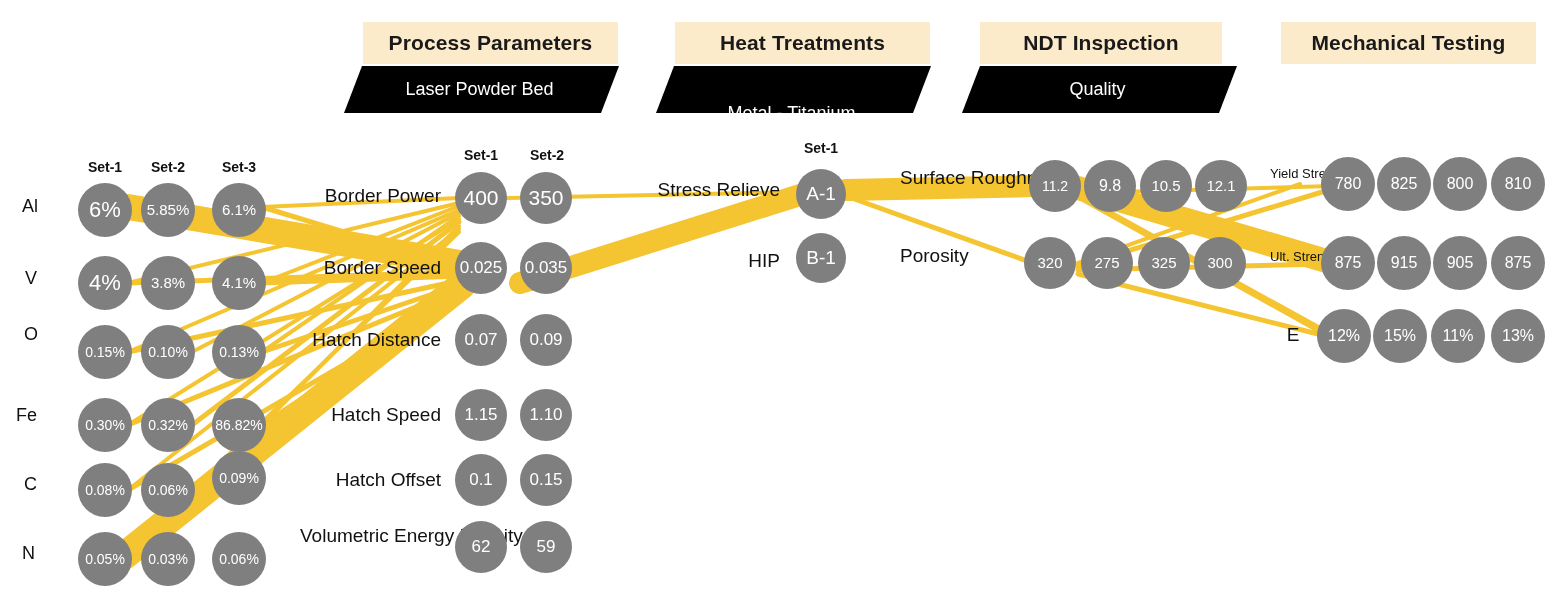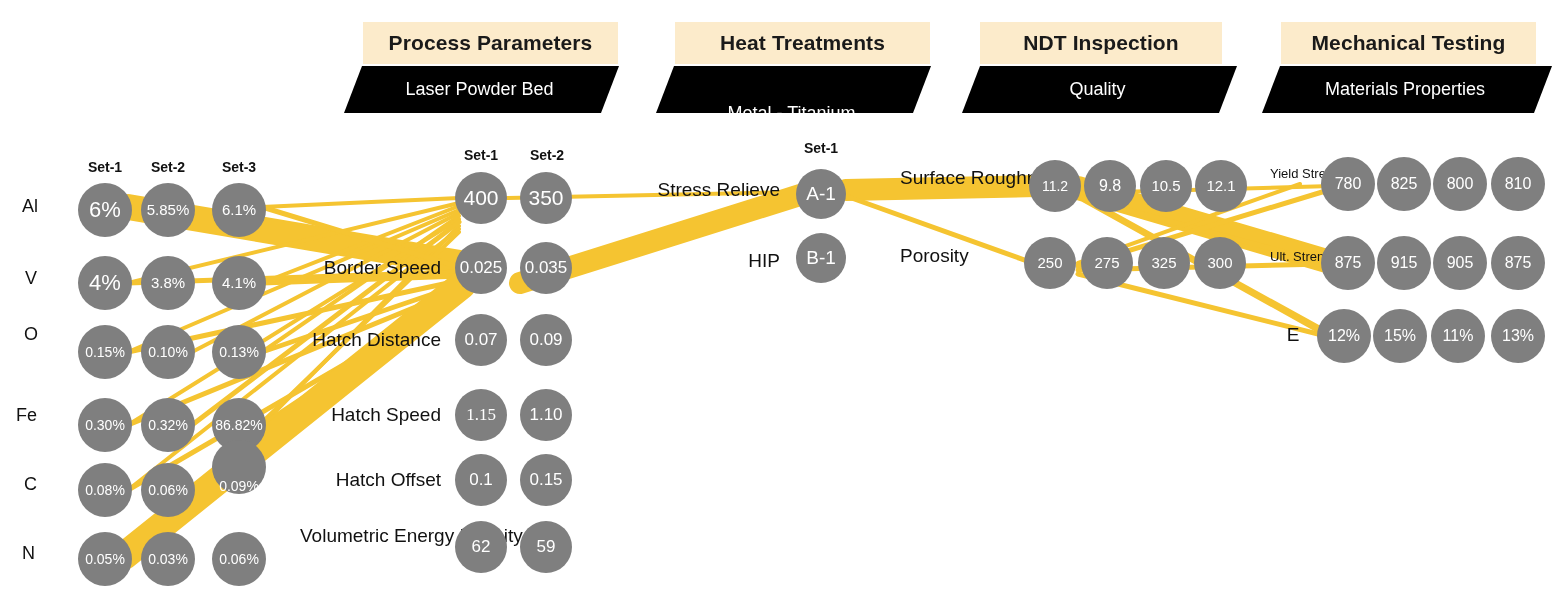--- a/index.html
+++ b/index.html
@@ -62,23 +62,20 @@
   <div class="hdr-top" style="left:980px;top:22px;width:242px;">
     <span>NDT Inspection</span>
   </div>
   <div class="hdr-bot" style="left:962px;top:66px;width:275px;clip-path:polygon(18px 0,275px 0,257px 47px,0 47px);">
     <span style="margin-left:-4px;">Quality</span>
   </div>
 
   <div class="hdr-top" style="left:1281px;top:22px;width:255px;text-align:center;">
     <span>Mechanical Testing</span>
   </div>
-  <div class="hdr-bot" style="left:1262px;top:66px;width:290px;clip-path:polygon(18px 0,290px 0,272px 47px,0 47px);">
-    <span style="margin-left:-4px;">Materials Properties</span>
-  </div>
 
   <svg class="links" viewBox="0 0 1552 593" xmlns="http://www.w3.org/2000/svg">
     <g fill="none" stroke="#F5C431" stroke-linecap="round">
 
       <path d="M128 207 L460 263" stroke-width="26"></path>
 
       <path d="M262 207 L459 198" stroke-width="4"></path>
 
       <path d="M128 283 L459 203" stroke-width="4"></path>
       <path d="M262 283 L459 206" stroke-width="4"></path>
@@ -142,20 +139,21 @@
 
   <div class="setlbl" style="left:795px;top:140px;width:52px;">Set-1</div>
 
   <div class="rowlbl big" style="left:22px;top:196px;">Al</div>
   <div class="rowlbl big" style="left:25px;top:268px;">V</div>
   <div class="rowlbl big" style="left:24px;top:324px;">O</div>
   <div class="rowlbl big" style="left:16px;top:405px;">Fe</div>
   <div class="rowlbl big" style="left:24px;top:474px;">C</div>
   <div class="rowlbl big" style="left:22px;top:543px;">N</div>
 
+  <div class="rowlbl mid" style="left:241px;top:185px;width:200px;">Border Power</div>
   <div class="rowlbl mid" style="left:241px;top:329px;width:200px;">Hatch Distance</div>
   <div class="rowlbl mid" style="left:241px;top:257px;width:200px;">Border Speed</div>
   <div class="rowlbl mid" style="left:241px;top:404px;width:200px;">Hatch Speed</div>
   <div class="rowlbl mid" style="left:241px;top:469px;width:200px;">Hatch Offset</div>
   <div class="rowlbl ml" style="left:300px;top:525px;width:141px;">Volumetric Energy Density</div>
 
   <div class="rowlbl mid" style="left:620px;top:179px;width:160px;">Stress Relieve</div>
   <div class="rowlbl mid" style="left:620px;top:250px;width:160px;">HIP</div>
 
   <div class="rowlbl ml" style="left:900px;top:167px;width:128px;text-align:left;">Surface Roughness</div>
@@ -204,21 +202,21 @@
   <div class="circle" style="left:212px;top:398px;width:54px;height:54px;font-size:14px;">
       <span>86.82%</span>
     </div>
 
   <div class="circle" style="left:78px;top:463px;width:54px;height:54px;font-size:14px;">
       <span>0.08%</span>
     </div>
   <div class="circle" style="left:141px;top:463px;width:54px;height:54px;font-size:14px;">
       <span>0.06%</span>
     </div>
-  <div class="circle" style="left:212px;top:440px;width:54px;height:54px;font-size:14px;align-items:flex-end;">
+  <div class="circle" style="left:212px;top:451px;width:54px;height:54px;font-size:14px;">
       <span>0.09%</span>
     </div>
 
   <div class="circle" style="left:78px;top:532px;width:54px;height:54px;font-size:14px;">
       <span>0.05%</span>
     </div>
   <div class="circle" style="left:141px;top:532px;width:54px;height:54px;font-size:14px;">
       <span>0.03%</span>
     </div>
   <div class="circle" style="left:212px;top:532px;width:54px;height:54px;font-size:14px;">
@@ -239,21 +237,21 @@
       <span>0.035</span>
     </div>
 
   <div class="circle" style="left:455px;top:314px;width:52px;height:52px;font-size:17px;">
       <span>0.07</span>
     </div>
   <div class="circle" style="left:520px;top:314px;width:52px;height:52px;font-size:17px;">
       <span>0.09</span>
     </div>
 
-  <div class="circle" style="left:455px;top:389px;width:52px;height:52px;font-size:17px;font-family:Liberation Serif, serif;">
+  <div class="circle" style="left:455px;top:389px;width:52px;height:52px;font-size:17px;">
       <span>1.15</span>
     </div>
   <div class="circle" style="left:520px;top:389px;width:52px;height:52px;font-size:17px;">
       <span>1.10</span>
     </div>
 
   <div class="circle" style="left:455px;top:454px;width:52px;height:52px;font-size:17px;">
       <span>0.1</span>
     </div>
   <div class="circle" style="left:520px;top:454px;width:52px;height:52px;font-size:17px;">
@@ -281,21 +279,21 @@
       <span>9.8</span>
     </div>
   <div class="circle" style="left:1140px;top:160px;width:52px;height:52px;font-size:15px;">
       <span>10.5</span>
     </div>
   <div class="circle" style="left:1195px;top:160px;width:52px;height:52px;font-size:15px;">
       <span>12.1</span>
     </div>
 
   <div class="circle" style="left:1024px;top:237px;width:52px;height:52px;font-size:15px;">
-      <span>250</span>
+      <span>320</span>
     </div>
   <div class="circle" style="left:1081px;top:237px;width:52px;height:52px;font-size:15px;">
       <span>275</span>
     </div>
   <div class="circle" style="left:1138px;top:237px;width:52px;height:52px;font-size:15px;">
       <span>325</span>
     </div>
   <div class="circle" style="left:1194px;top:237px;width:52px;height:52px;font-size:15px;">
       <span>300</span>
     </div>

